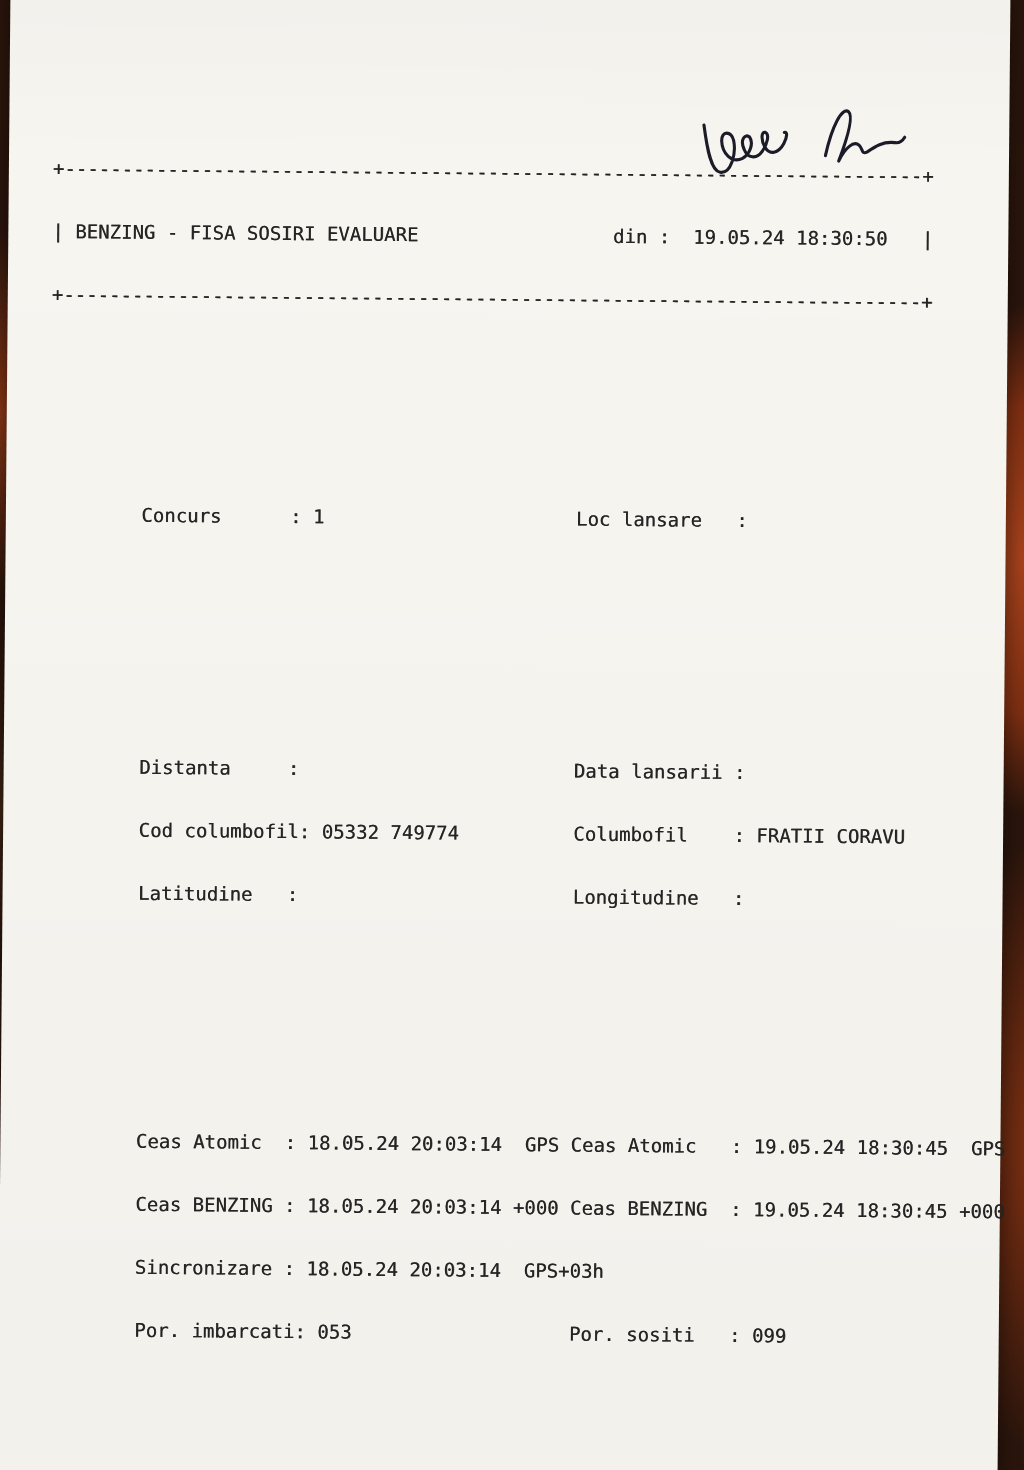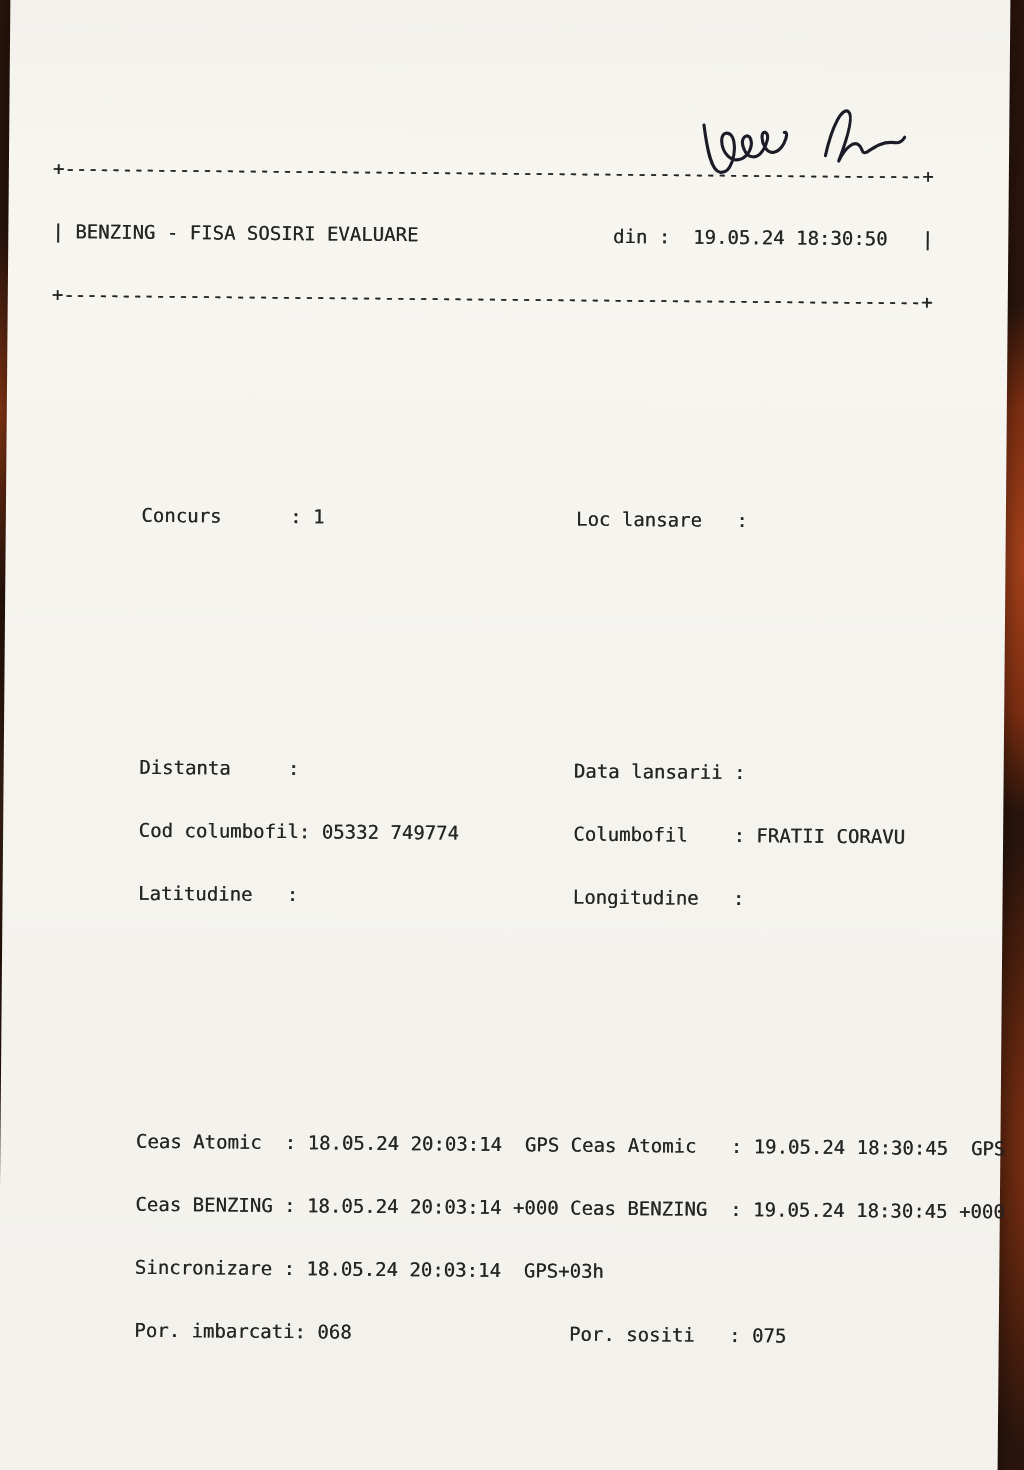--- a/index.html
+++ b/index.html
@@ -77,21 +77,21 @@
 
     
     <div>
       <div class="info-line">
         <span class="seg-left"><span class="lbl-l">Ceas Atomic</span><span>:</span><span> 18.05.24 20:03:14  GPS</span></span><span class="seg-right"><span class="lbl-r">Ceas Atomic</span><span>:</span><span> 19.05.24 18:30:45  GPS</span></span>
       </div><div class="info-line">
         <span class="seg-left"><span class="lbl-l">Ceas BENZING</span><span>:</span><span> 18.05.24 20:03:14 +000</span></span><span class="seg-right"><span class="lbl-r">Ceas BENZING</span><span>:</span><span> 19.05.24 18:30:45 +000</span></span>
       </div><div class="info-line">
         <span class="seg-left"><span class="lbl-l">Sincronizare</span><span>:</span><span> 18.05.24 20:03:14  GPS+03h</span></span><span class="seg-right"><span class="lbl-r"></span><span></span><span></span></span>
       </div><div class="info-line">
-        <span class="seg-left"><span class="lbl-l">Por. imbarcati</span><span>:</span><span> 068</span></span><span class="seg-right"><span class="lbl-r">Por. sositi</span><span>:</span><span> 075</span></span>
+        <span class="seg-left"><span class="lbl-l">Por. imbarcati</span><span>:</span><span> 053</span></span><span class="seg-right"><span class="lbl-r">Por. sositi</span><span>:</span><span> 099</span></span>
       </div>
     </div>
 
     
     
 
     
   </div>
 
   <svg class="signature" viewBox="0 0 215 88" xmlns="http://www.w3.org/2000/svg">

